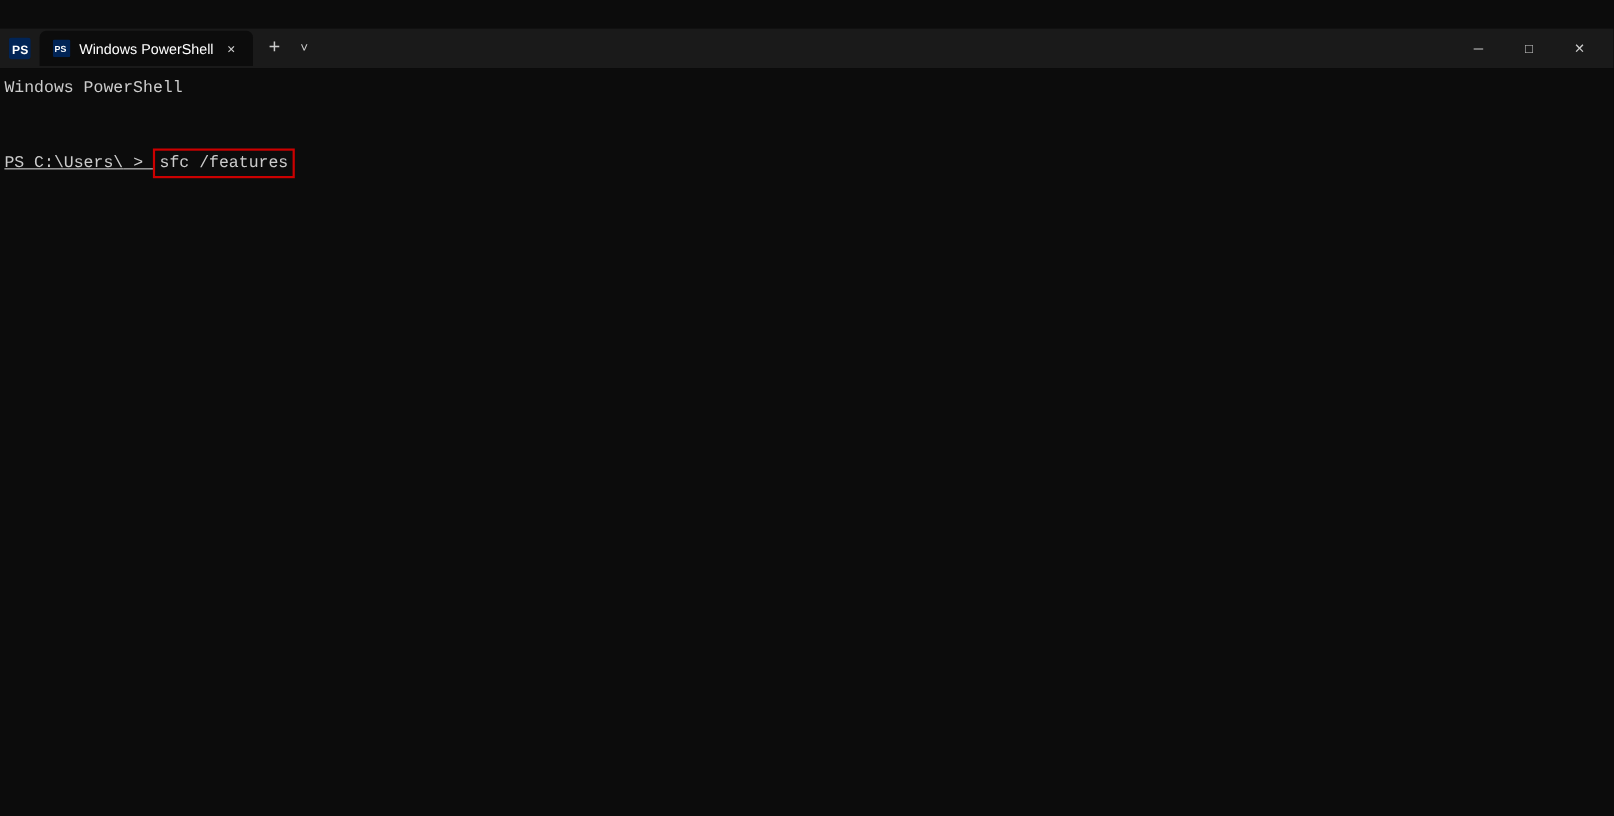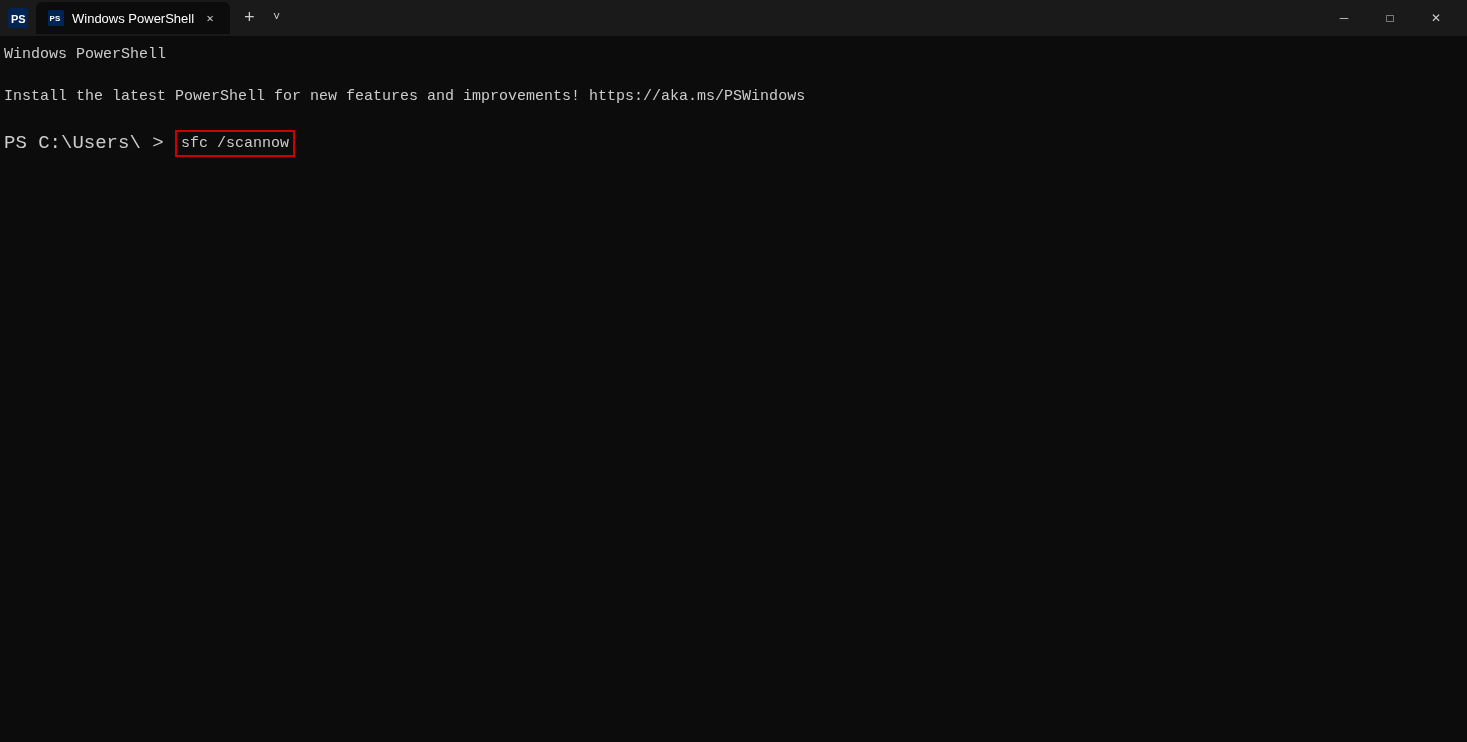--- a/index.html
+++ b/index.html
@@ -16,20 +16,21 @@
       overflow: hidden;
     }
 
     .titlebar {
       display: flex;
       align-items: center;
       background: #1a1a1a;
       height: 36px;
       padding: 12px 8px;
       user-select: none;
+      margin-top: 26px;
     }
 
     .titlebar-left {
       display: flex;
       align-items: center;
       gap: 8px;
       flex: 1;
     }
 
     .ps-icon {
@@ -118,22 +119,23 @@
     }
 
     .prompt-line {
       display: flex;
       align-items: center;
       margin-top: 2px;
     }
 
     .prompt-text {
       color: #cccccc;
-      font-size: 19px;
+      font-size: 15px;
       font-family: 'Courier New', Courier, monospace;
+      text-decoration: underline;
     }
 
     .command-highlight {
       background: transparent;
       border: 2px solid #cc0000;
       color: #cccccc;
       font-family: 'Courier New', Courier, monospace;
       font-size: 15px;
       padding: 1px 4px;
     }
@@ -165,20 +167,19 @@
   <div class="titlebar-controls">
     <button class="win-btn">─</button>
     <button class="win-btn">□</button>
     <button class="win-btn close">✕</button>
   </div>
 </div>
 
 <div class="terminal-body">
   <span class="line">Windows PowerShell</span>
   <span class="line">&nbsp;</span>
-  <span class="line">Install the latest PowerShell for new features and improvements! https://aka.ms/PSWindows</span>
   <span class="line">&nbsp;</span>
   <div class="prompt-line">
     <span class="prompt-text">PS C:\Users\</span>
     <span class="prompt-text">&nbsp;&gt;&nbsp;</span>
-    <span class="command-highlight">sfc /scannow</span>
+    <span class="command-highlight">sfc /features</span>
   </div>
 </div>
 
 </body></html>

